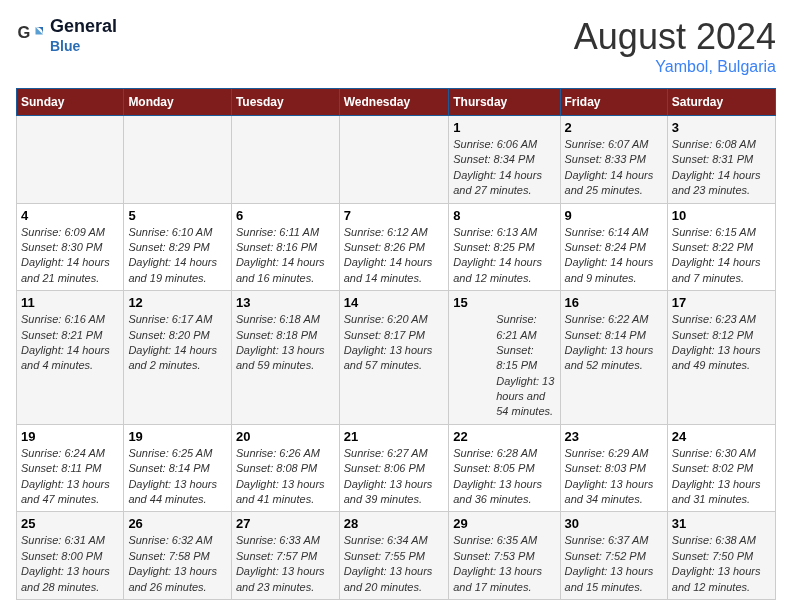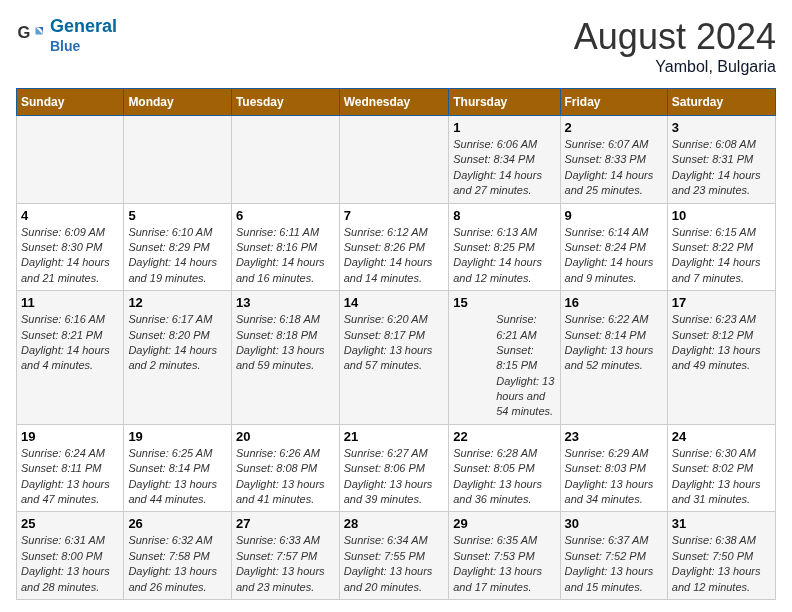--- a/index.html
+++ b/index.html
@@ -28,29 +28,29 @@
     .title-block {
       text-align: right;
     }
     .main-title {
       font-size: 36px;
       font-weight: normal;
       color: #333;
     }
     .subtitle {
       font-size: 16px;
-      color: #0f172a;
+      color: #3b82f6;
     }
     table {
       width: 100%;
       border-collapse: collapse;
       font-size: 11px;
     }
     thead th {
-      background-color: #a16207;
+      background-color: #7f1d1d;
       color: #fff;
       padding: 6px 4px;
       text-align: left;
       font-size: 12px;
       font-weight: bold;
       border: 1px solid #1a5a99;
     }
     tbody td {
       border: 1px solid #ccc;
       padding: 4px;
@@ -84,21 +84,21 @@
 <body>
 
 <div class="header">
   <div class="logo">
     <svg class="logo-icon" viewBox="0 0 40 40">
       <text x="2" y="22" font-size="22" font-weight="bold" fill="#333">G</text>
       <path d="M26 8 L36 8 L36 18 Q36 8 26 8Z" fill="#2a6db5"></path>
       <path d="M26 8 L36 18 L26 18Z" fill="#5a9fd4"></path>
     </svg>
     <div>
-      <span style="font-size:18px;font-weight:bold;color:#0369a1;">General</span><br>
+      <span style="font-size:18px;font-weight:bold;color:#0f172a;">General</span><br>
       <span style="font-size:14px;font-weight:bold;color:#2a6db5;">Blue</span>
     </div>
   </div>
   <div class="title-block">
     <div class="main-title">August 2024</div>
     <div class="subtitle">Yambol, Bulgaria</div>
   </div>
 </div>
 
 <table>

